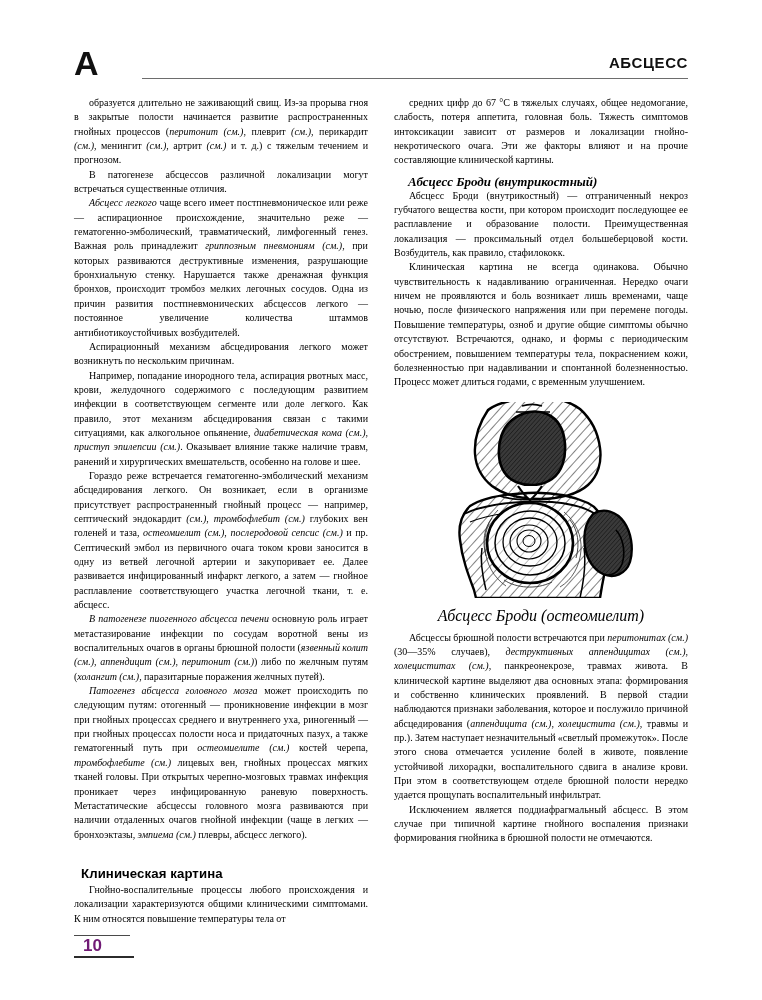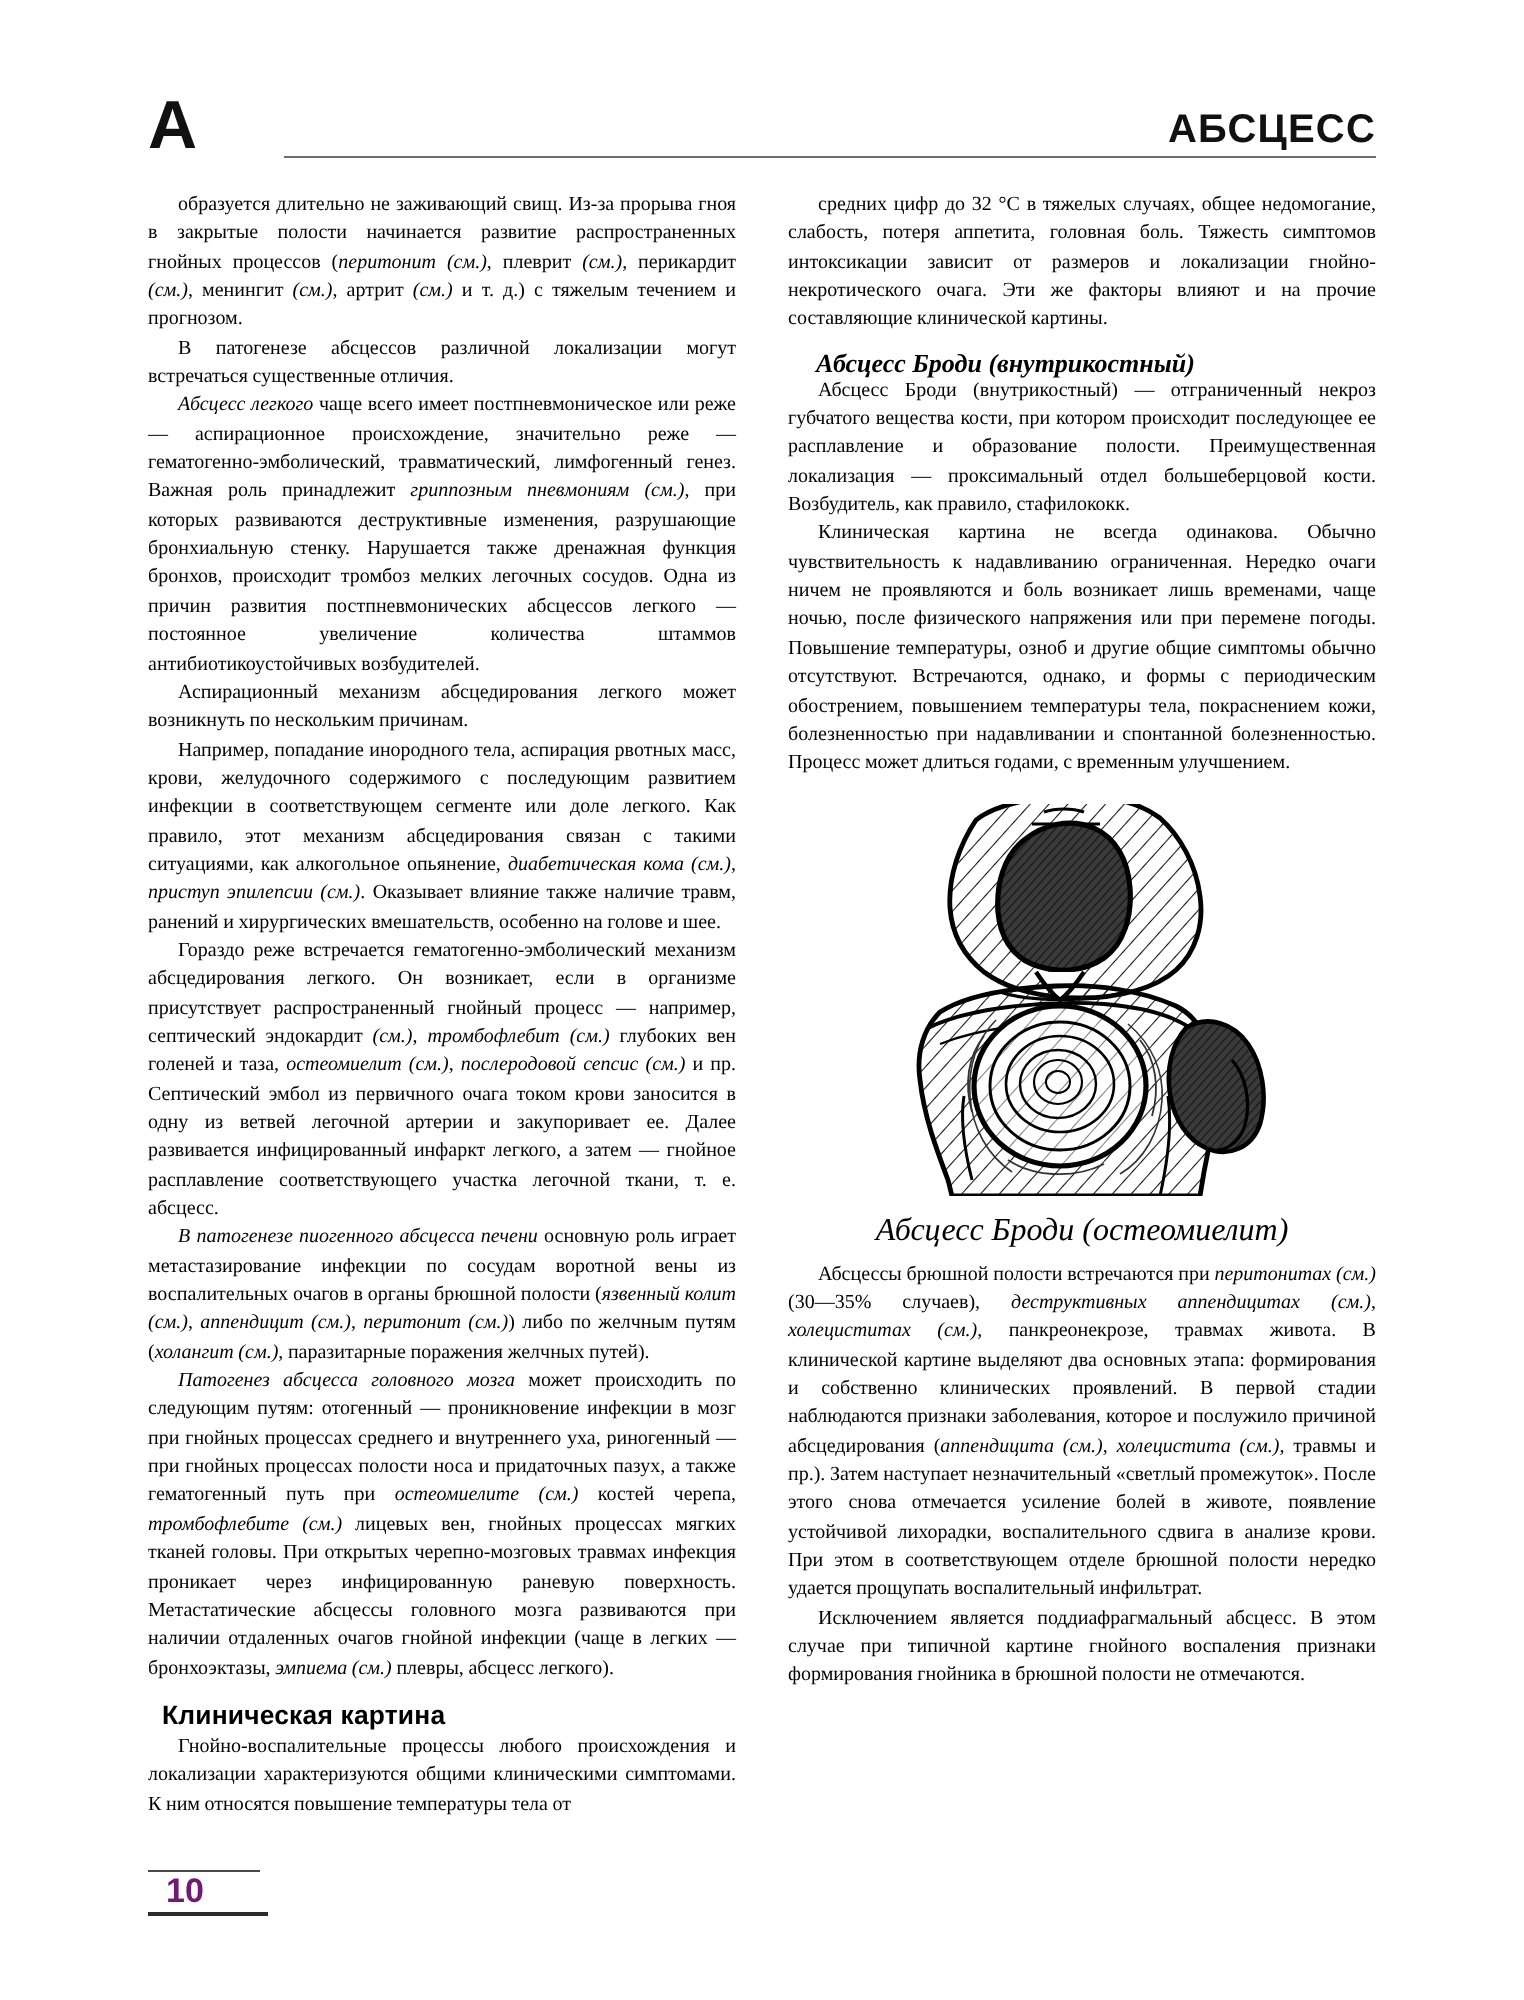--- a/index.html
+++ b/index.html
@@ -36,21 +36,21 @@
     line-height: 34px;
     letter-spacing: -0.5px;
     color: #111111;
   }
   .header-title {
     position: absolute;
     right: 0;
     top: 8px;
     font-family: "Liberation Sans", "DejaVu Sans", sans-serif;
     font-weight: bold;
-    font-size: 20px;
+    font-size: 15px;
     letter-spacing: 0.6px;
     color: #111111;
   }
   .header-rule {
     position: absolute;
     left: 68px;
     right: 0;
     top: 32px;
     height: 1px;
     background: #6d6d6d;
@@ -75,21 +75,21 @@
     text-align: justify;
     text-indent: 15px;
     hyphens: auto;
     -webkit-hyphens: auto;
     word-spacing: -0.2px;
   }
   .col i, .col em { font-style: italic; }
 
   
   h2.sec-head {
-    margin: 8px 0 1px 0;
+    margin: 24px 0 1px 0;
     padding: 0;
     font-family: "Liberation Sans", "DejaVu Sans", sans-serif;
     font-weight: bold;
     font-size: 13.2px;
     line-height: 16px;
     text-indent: 7px;
     letter-spacing: 0.1px;
   }
   h3.sub-head {
     margin: 6px 0 0 0;
@@ -166,21 +166,21 @@
       <p>Например, попадание инородного тела, аспирация рвотных масс, крови, желудочного содержимого с последующим развитием инфекции в соответствующем сегменте или доле легкого. Как правило, этот механизм абсцедирования связан с такими ситуациями, как алкогольное опьянение, <i>диабетическая кома</i> <i>(см.)</i>, <i>приступ эпилепсии</i> <i>(см.)</i>. Оказывает влияние также наличие травм, ранений и хирургических вмешательств, особенно на голове и шее.</p>
       <p>Гораздо реже встречается гематогенно-эмболический механизм абсцедирования легкого. Он возникает, если в организме присутствует распространенный гнойный процесс — например, септический эндокардит <i>(см.)</i>, <i>тромбофлебит</i> <i>(см.)</i> глубоких вен голеней и таза, <i>остеомиелит</i> <i>(см.)</i>, <i>послеродовой сепсис</i> <i>(см.)</i> и пр. Септический эмбол из первичного очага током крови заносится в одну из ветвей легочной артерии и закупоривает ее. Далее развивается инфицированный инфаркт легкого, а затем — гнойное расплавление соответствующего участка легочной ткани, т. е. абсцесс.</p>
       <p><i>В патогенезе пиогенного абсцесса печени</i> основную роль играет метастазирование инфекции по сосудам воротной вены из воспалительных очагов в органы брюшной полости (<i>язвенный колит</i> <i>(см.)</i>, <i>аппендицит</i> <i>(см.)</i>, <i>перитонит</i> <i>(см.)</i>) либо по желчным путям (<i>холангит</i> <i>(см.)</i>, паразитарные поражения желчных путей).</p>
       <p><i>Патогенез абсцесса головного мозга</i> может происходить по следующим путям: отогенный — проникновение инфекции в мозг при гнойных процессах среднего и внутреннего уха, риногенный — при гнойных процессах полости носа и придаточных пазух, а также гематогенный путь при <i>остеомиелите</i> <i>(см.)</i> костей черепа, <i>тромбофлебите</i> <i>(см.)</i> лицевых вен, гнойных процессах мягких тканей головы. При открытых черепно-мозговых травмах инфекция проникает через инфицированную раневую поверхность. Метастатические абсцессы головного мозга развиваются при наличии отдаленных очагов гнойной инфекции (чаще в легких — бронхоэктазы, <i>эмпиема</i> <i>(см.)</i> плевры, абсцесс легкого).</p>
 
       <h2 class="sec-head">Клиническая картина</h2>
       <p>Гнойно-воспалительные процессы любого происхождения и локализации характеризуются общими клиническими симптомами. К ним относятся повышение температуры тела от</p>
     </div>
 
     <div class="col">
-      <p>средних цифр до 32 °С в тяжелых случаях, общее недомогание, слабость, потеря аппетита, головная боль. Тяжесть симптомов интоксикации зависит от размеров и локализации гнойно-некротического очага. Эти же факторы влияют и на прочие составляющие клинической картины.</p>
+      <p>средних цифр до 67 °С в тяжелых случаях, общее недомогание, слабость, потеря аппетита, головная боль. Тяжесть симптомов интоксикации зависит от размеров и локализации гнойно-некротического очага. Эти же факторы влияют и на прочие составляющие клинической картины.</p>
 
       <h3 class="sub-head">Абсцесс Броди (внутрикостный)</h3>
       <p>Абсцесс Броди (внутрикостный) — отграниченный некроз губчатого вещества кости, при котором происходит последующее ее расплавление и образование полости. Преимущественная локализация — проксимальный отдел большеберцовой кости. Возбудитель, как правило, стафилококк.</p>
       <p>Клиническая картина не всегда одинакова. Обычно чувствительность к надавливанию ограниченная. Нередко очаги ничем не проявляются и боль возникает лишь временами, чаще ночью, после физического напряжения или при перемене погоды. Повышение температуры, озноб и другие общие симптомы обычно отсутствуют. Встречаются, однако, и формы с периодическим обострением, повышением температуры тела, покраснением кожи, болезненностью при надавливании и спонтанной болезненностью. Процесс может длиться годами, с временным улучшением.</p>
 
       <div class="figure">
         <svg width="222" height="196" viewBox="0 0 222 196">
           <defs>
             <pattern id="hatchA" patternUnits="userSpaceOnUse" width="7" height="7" patternTransform="rotate(42)">
               <line x1="0" y1="0" x2="0" y2="7" stroke="#111" stroke-width="1.05"></line>

